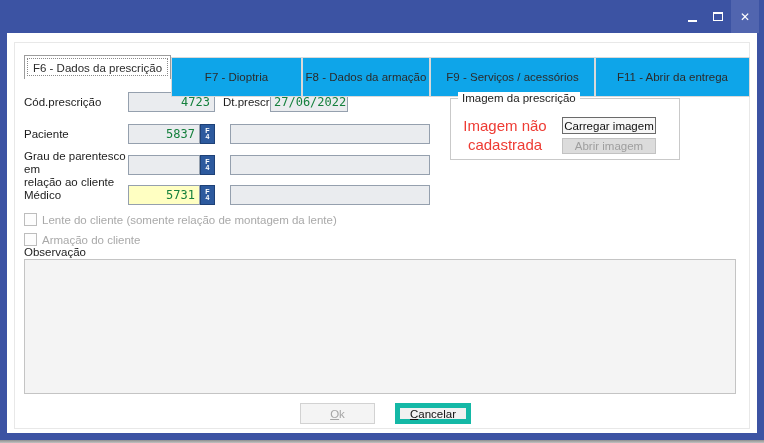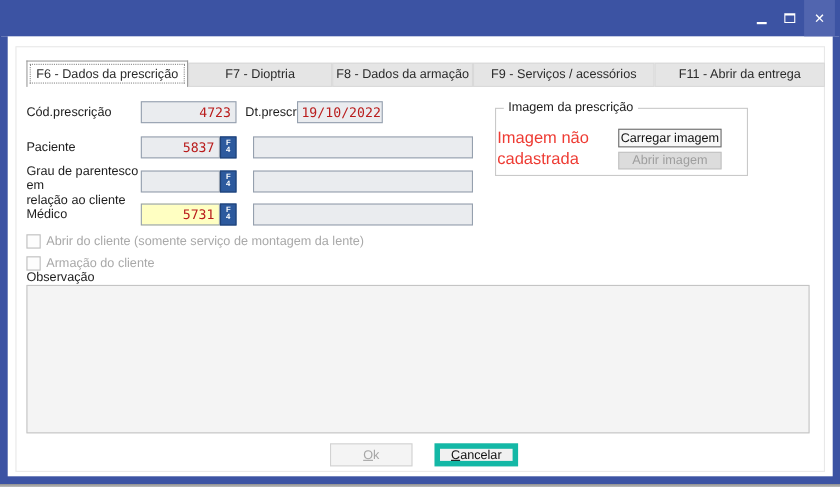--- a/index.html
+++ b/index.html
@@ -24,53 +24,53 @@
     border-left:7px solid #3c53a3; border-right:7px solid #3c53a3; border-bottom:10px solid #3c53a3;
   }
   .window::after {
     content:""; position:absolute; left:0; right:0; bottom:0; height:3px; z-index:55;
     background:linear-gradient(#8f8f8f,#c2c2c2);
   }
   .inner-panel { position:absolute; left:14px; top:42px; width:736px; height:387px; border:1px solid #e8e8e8; }
 
   
   .tab {
-    position:absolute; top:57px; height:22px; background:#e5e5e5;
+    position:absolute; top:57px; height:40px; background:#0ea5e9;
     border:1px solid #d9d9d9; display:flex; align-items:center; justify-content:center;
     font-size:11.5px; color:#2b2b2b; cursor:pointer; z-index:1;
   }
   .tab.active {
     top:55px; height:24px; background:#fff; border:1px solid #9c9c9c; border-bottom:none;
     z-index:2; outline:1px dotted #8a8a8a; outline-offset:-4px;
   }
 
   .lbl { position:absolute; font-size:11.5px; line-height:13px; color:#1c1c1c; }
   .prewrap { white-space:pre-line; }
   .field {
     position:absolute; height:20px; background:#eaecef; border:1px solid #95a0ae;
-    font-family:"DejaVu Sans Mono","Liberation Mono",monospace; font-size:12px; color:#b91c1c;
+    font-family:"DejaVu Sans Mono","Liberation Mono",monospace; font-size:12px; color:#15803d;
     display:flex; align-items:center; overflow:hidden;
   }
   .field.num { justify-content:flex-end; padding-right:4px; }
   .field.left { padding-left:3px; }
   .field.yellow { background:#ffffc2; }
   .f4btn {
     position:absolute; width:15px; height:20px; background:#2d5a9e; border:1px solid #1e4177;
     color:#fff; display:flex; flex-direction:column; align-items:center; justify-content:center;
     font-size:7px; line-height:6px; font-weight:bold; cursor:pointer;
   }
   .cb { position:absolute; width:13px; height:13px; background:#fdfdfd; border:1px solid #bdbdbd; }
   .cb-lbl { position:absolute; font-size:11.5px; color:#a9a9a9; }
 
   .memo { position:absolute; left:24px; top:259px; width:712px; height:135px; background:#f4f4f4; border:1px solid #c4c4c4; }
 
   .groupbox { position:absolute; left:450px; top:98px; width:230px; height:62px; border:1px solid #c9c9c9; }
   .gb-legend { position:absolute; left:458px; top:92px; background:#fff; padding:0 4px; font-size:11.5px; color:#1c1c1c; z-index:3; }
   .alert-text {
-    position:absolute; left:452px; top:116px; width:106px; 
+    position:absolute; left:452px; top:116px; width:106px; text-align:center;
     color:#ee3b33; font-size:15px; line-height:19px; z-index:3;
   }
   .btn {
     position:absolute; display:flex; align-items:center; justify-content:center;
     font-size:11.5px; color:#111; cursor:pointer;
   }
   .btn.load { left:562px; top:117px; width:94px; height:17px; background:#f7f7f7; border:1px solid #6a6a6a; z-index:3; }
   .btn.open { left:562px; top:138px; width:94px; height:16px; background:#dcdcdc; border:1px solid #c2c2c2; color:#9e9e9e; z-index:3; }
   .btn.ok { left:300px; top:403px; width:75px; height:21px; background:#f4f4f4; border:1px solid #d2d2d2; color:#a6a6a6; cursor:default; }
   .btn.cancel { left:395px; top:403px; width:76px; height:21px; background:#f1f1f1; border:5px solid #14b8a6; }
@@ -100,21 +100,21 @@
 
   <div class="tab active" style="left:24px;width:147px;">F6 - Dados da prescrição</div>
   <div class="tab" style="left:171px;width:131px;">F7 - Dioptria</div>
   <div class="tab" style="left:302px;width:128px;">F8 - Dados da armação</div>
   <div class="tab" style="left:430px;width:165px;">F9 - Serviços / acessórios</div>
   <div class="tab" style="left:595px;width:155px;">F11 - Abrir da entrega</div>
 
   <div class="lbl" style="left:24px;top:96px;">Cód.prescrição</div>
   <div class="field num" style="left:128px;top:92px;width:87px;">4723</div>
   <div class="lbl" style="left:223px;top:96px;">Dt.prescrição</div>
-  <div class="field left" style="left:270px;top:92px;width:78px;">19/10/2022</div>
+  <div class="field left" style="left:270px;top:92px;width:78px;">27/06/2022</div>
 
   <div class="lbl" style="left:24px;top:128px;">Paciente</div>
   <div class="field num" style="left:128px;top:124px;width:72px;">5837</div>
   <div class="f4btn" style="left:200px;top:124px;">
     <span>F</span>
     <span>4</span>
   </div>
   <div class="field left" style="left:230px;top:124px;width:200px;"></div>
 
   <div class="lbl prewrap" style="left:24px;top:150px;width:112px;">Grau de parentesco em
@@ -134,21 +134,21 @@
   </div>
   <div class="field left" style="left:230px;top:185px;width:200px;"></div>
 
   <div class="groupbox"></div>
   <div class="gb-legend">Imagem da prescrição</div>
   <div class="alert-text">Imagem não cadastrada</div>
   <div class="btn load">Carregar imagem</div>
   <div class="btn open">Abrir imagem</div>
 
   <div class="cb" style="left:24px;top:213px;"></div>
-  <div class="cb-lbl" style="left:42px;top:214px;">Abrir do cliente (somente serviço de montagem da lente)</div>
+  <div class="cb-lbl" style="left:42px;top:214px;">Lente do cliente (somente relação de montagem da lente)</div>
   <div class="cb" style="left:24px;top:233px;"></div>
   <div class="cb-lbl" style="left:42px;top:234px;">Armação do cliente</div>
 
   <div class="lbl" style="left:24px;top:246px;">Observação</div>
   <div class="memo"></div>
 
   <div class="btn ok">
       <span><span class="mn">O</span><span>k</span></span>
     </div>
   <div class="btn cancel">

